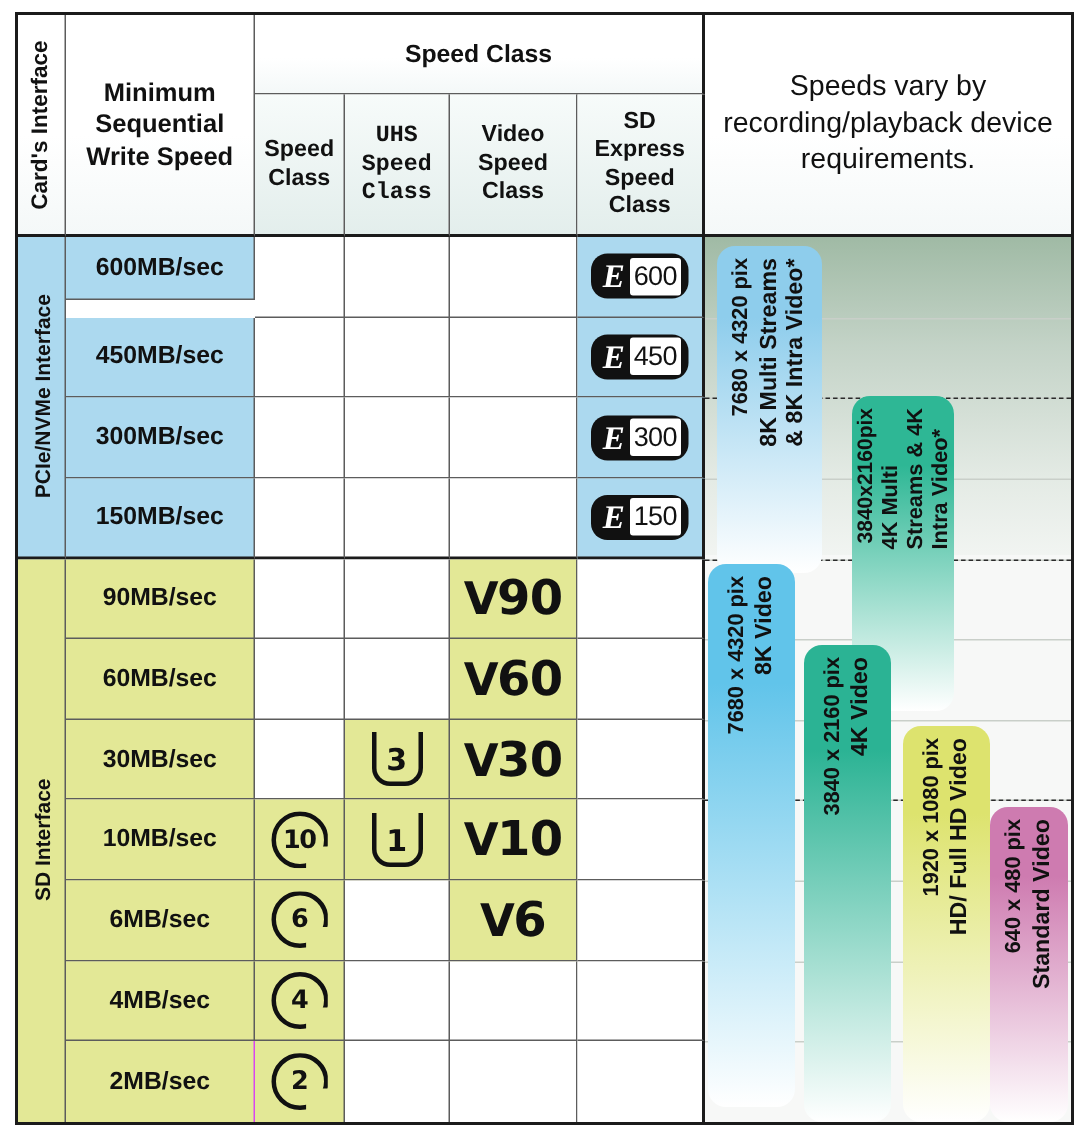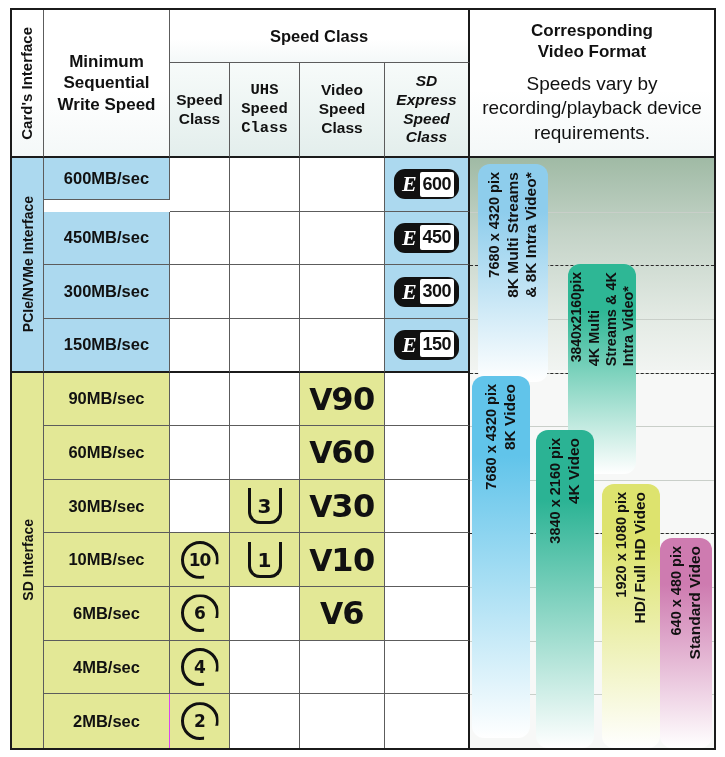--- a/index.html
+++ b/index.html
@@ -82,21 +82,21 @@
     font-weight: bold;
     font-style: italic;
     font-size: 22px;
     line-height: 1;
     padding: 0 4px 0 2px;
     letter-spacing: -1px;
   }
   .e-badge .e-num {
     background: #fff;
     color: #111;
-    font-weight: bold;
+    font-weight: normal;
     font-size: 18px;
     line-height: 1;
     padding: 3px 3px 4px 3px;
     border-radius: 2px;
     letter-spacing: -0.5px;
   }
 
   
   .v-badge {
     font-weight: bold;
@@ -229,28 +229,26 @@
         <div style="white-space:pre-line;font-family:Liberation Mono, monospace;">UHS
 Speed
 Class</div>
       </div>
       <div class="cell hdr-sub" style="left:300px;top:63px;width:85px;height:95px;border-right:1px solid #5c5c5c;border-bottom:2px solid #1b1b1b;">
         <div style="white-space:pre-line;">Video
 Speed
 Class</div>
       </div>
       <div class="cell hdr-sub" style="left:385px;top:63px;width:85px;height:95px;border-right:2px solid #1b1b1b;border-bottom:2px solid #1b1b1b;">
-        <div style="white-space:pre-line;font-style:italic;">SD
+        <div style="white-space:pre-line;">SD
 Express
 Speed
 Class</div>
       </div>
       <div class="cell hdr" style="left:470px;top:10px;width:244px;height:148px;border-bottom:2px solid #1b1b1b;flex-direction:column;justify-content:center;gap:9px;">
-        <div class="hdr-big" style="white-space:pre-line;">Corresponding
-Video Format</div>
         <div style="white-space:pre-line;font-size:19px;font-weight:normal;line-height:1.3;">Speeds vary by
 recording/playback device
 requirements.</div>
       </div>
       <div class="cell" style="left:12px;top:158px;width:32px;height:214.54545454545453px;background:#ACD9EF;border-right:1px solid #5c5c5c;border-bottom:2px solid #1b1b1b;">
         <div class="vert-label iface">PCIe/NVMe Interface</div>
       </div>
       <div class="cell" style="left:12px;top:372.5454545454545px;width:32px;height:375.45454545454544px;background:#E3E896;border-right:1px solid #5c5c5c;">
         <div class="vert-label iface">SD Interface</div>
       </div>

